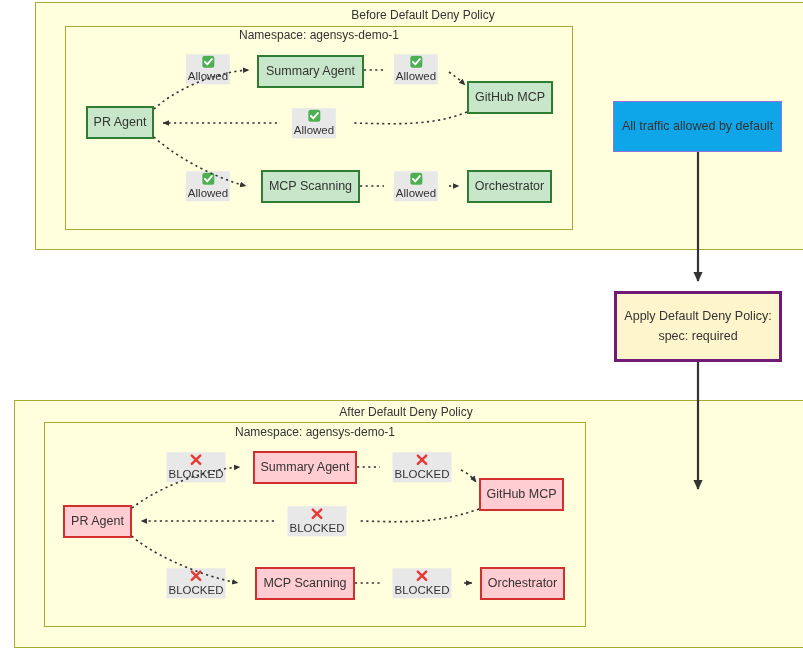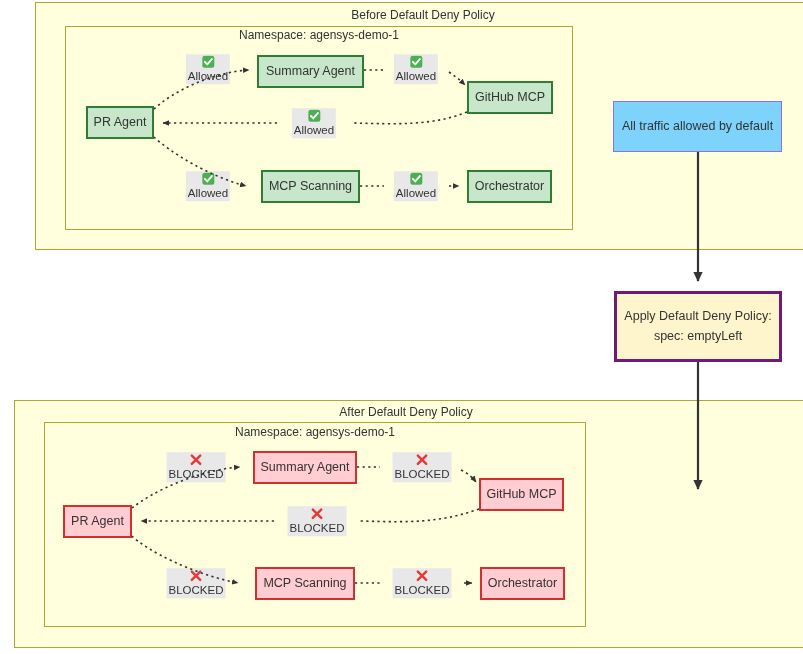--- a/index.html
+++ b/index.html
@@ -59,21 +59,21 @@
   }
   .node.allowed {
     background: #c8e6c9;
     border: 2px solid #2e7d32;
   }
   .node.blocked {
     background: #ffcdd2;
     border: 2px solid #d32f2f;
   }
   .node.note {
-    background: #7dd3fc;
+    background: #0ea5e9;
     border: 1px solid #9370db;
     flex-direction: column;
     font-size: 12.5px;
     line-height: 1.55;
   }
   .node.policy {
     background: #fff5cc;
     border: 3px solid #701a75;
     flex-direction: column;
     font-size: 12.5px;
@@ -180,21 +180,21 @@
     </span>
     <span>Allowed</span>
   </div>
 
   <div class="node note" style="left:601px; top:101px; width:169px; height:51px;">
     <span>All traffic allowed by default</span>
   </div>
 
   <div class="node policy" style="left:602px; top:291px; width:168px; height:71px;">
     <span>Apply Default Deny Policy:</span>
-    <span>spec: emptyLeft</span>
+    <span>spec: required</span>
   </div>
 
   <div class="node note" style="left:613px; top:499px; width:144px; height:51px;">
     <span>All traffic DENIED</span>
     <span>Explicit allows required</span>
   </div>
 
   <div class="subgraph" style="left:2px; top:400px; width:798px; height:248px;"></div>
   <div class="subgraph-title" style="left:394px; top:405px;">After Default Deny Policy</div>
 

